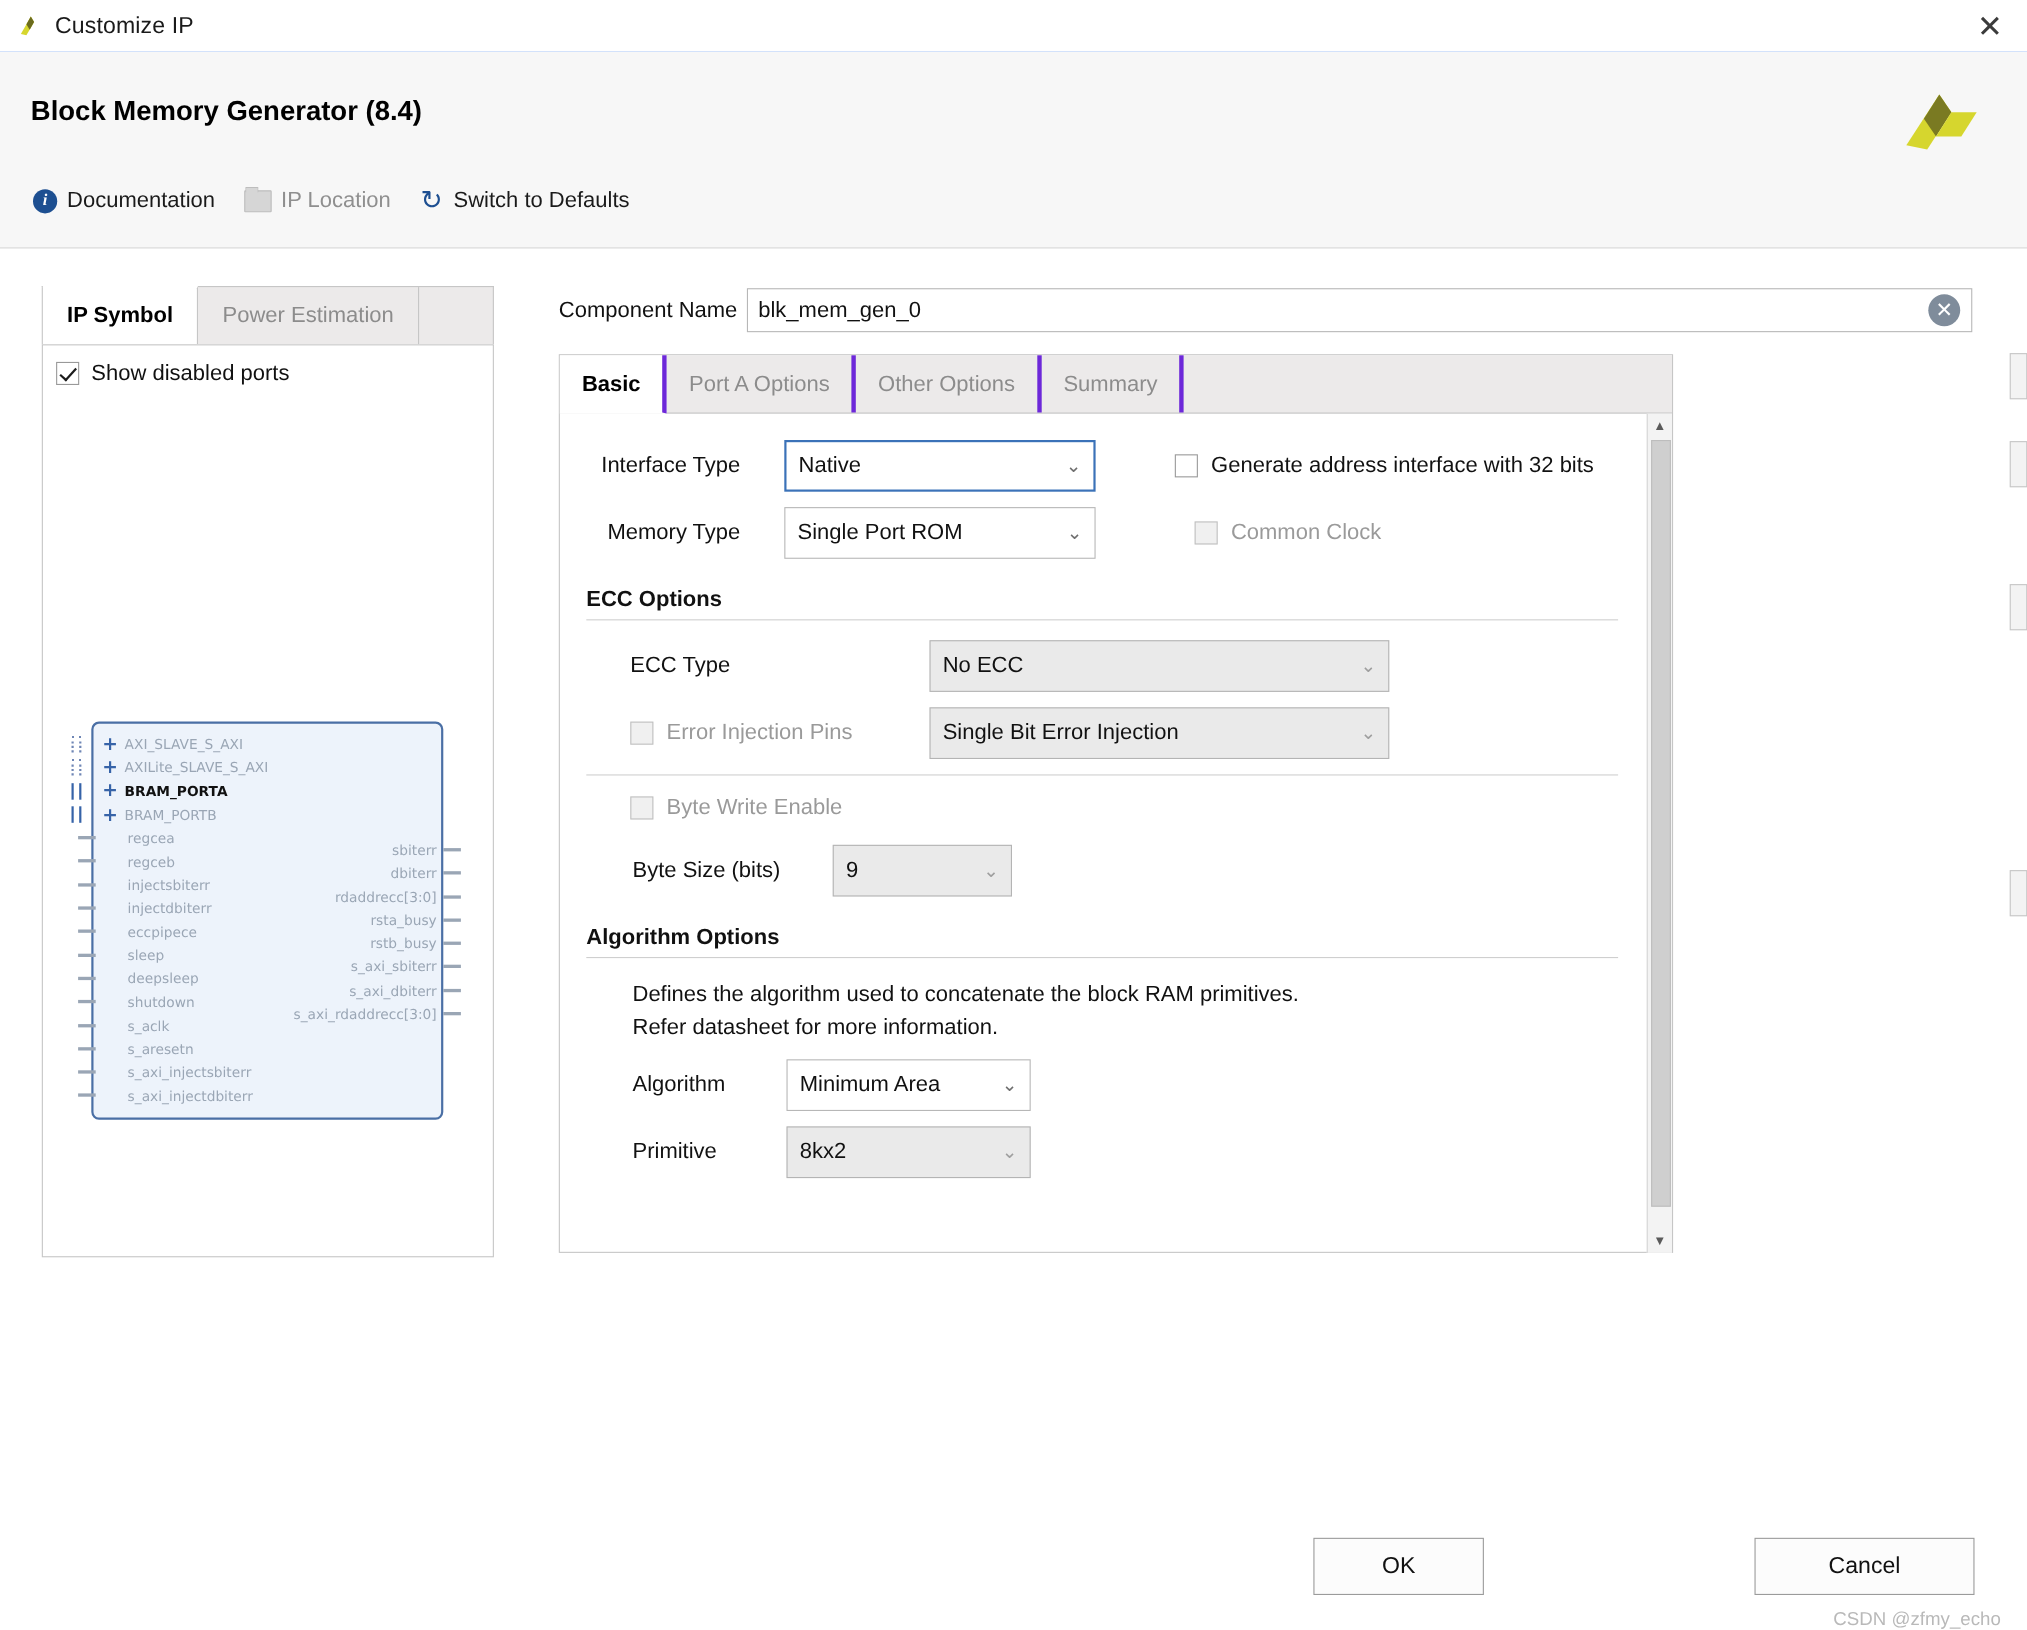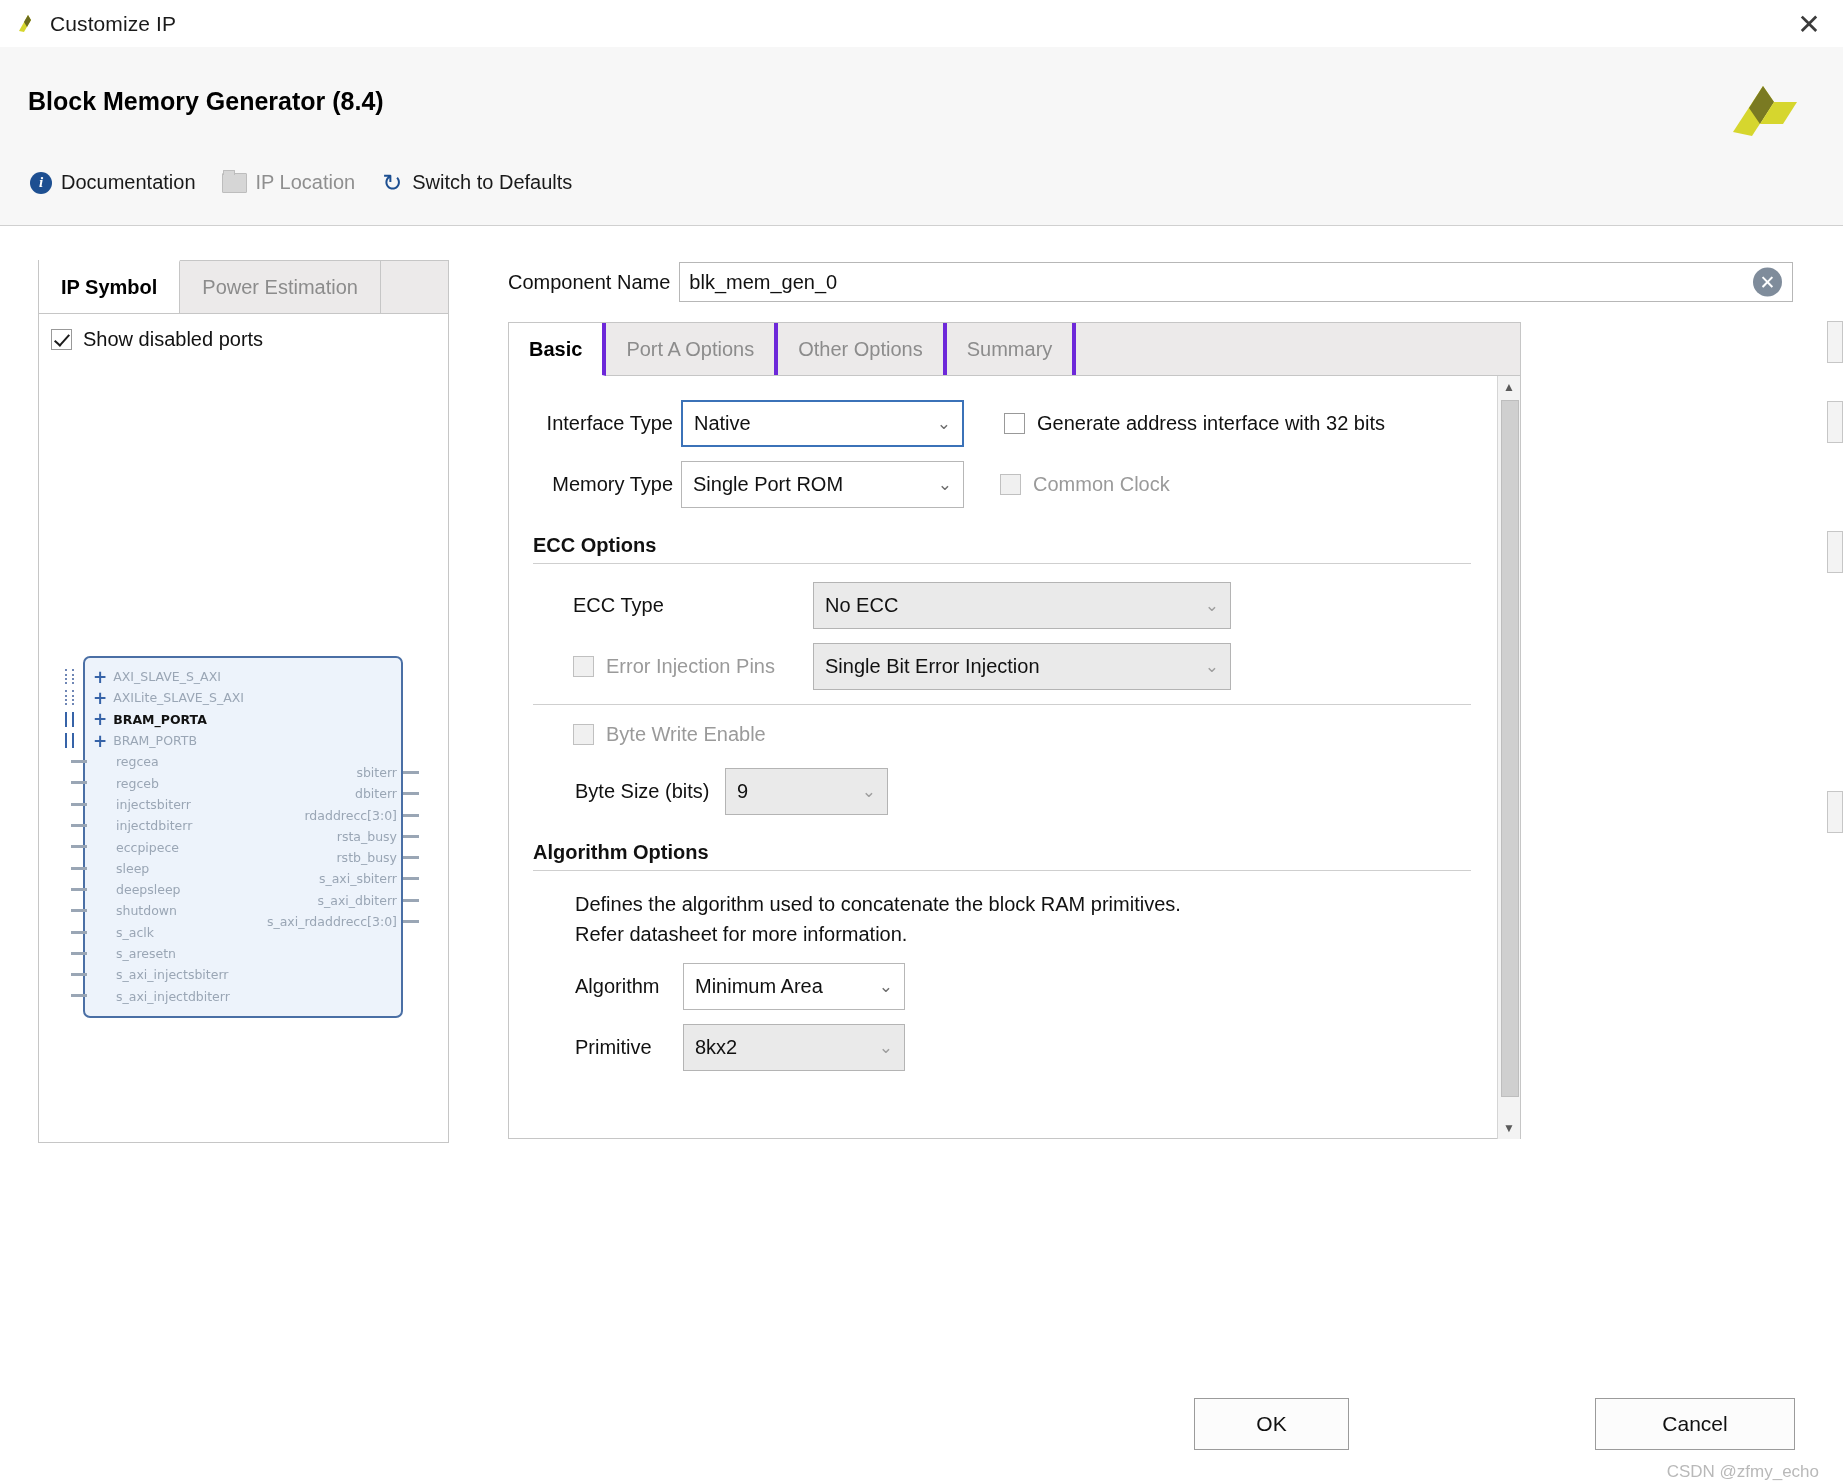--- a/index.html
+++ b/index.html
@@ -385,20 +385,21 @@
     background: #cfcfcf;
     border: 1px solid #bdbdbd;
     cursor: pointer;
   }
 
   
   .frow {
     display: flex;
     align-items: center;
     margin-bottom: 14px;
+    gap: 32px;
   }
   .flabel {
     font-size: 20px;
     color: #111;
     text-align: right;
     white-space: nowrap;
   }
 
   .combo {
     height: 47px;
@@ -673,21 +674,21 @@
               <span class="chk-label">Generate address interface with 32 bits</span>
             </div>
           </div>
 
           <div class="frow">
             <span class="flabel" style="width:140px;">Memory Type</span>
             <div class="combo" style="width:283px; margin-left:8px;">
               <span>Single Port ROM</span>
               <span class="chev">⌄</span>
             </div>
-            <div class="chk-row" style="margin-left:36px;justify-content:flex-end;">
+            <div class="chk-row" style="margin-left:58px;justify-content:flex-end;">
               <span class="chk disabled"></span>
               <span class="chk-label dim">Common Clock</span>
             </div>
           </div>
 
           <div class="section-title">ECC Options</div>
           <div class="hr"></div>
 
           <div class="frow">
             <span class="flabel" style="width:240px; text-align:left; margin-left:40px;">ECC Type</span>

